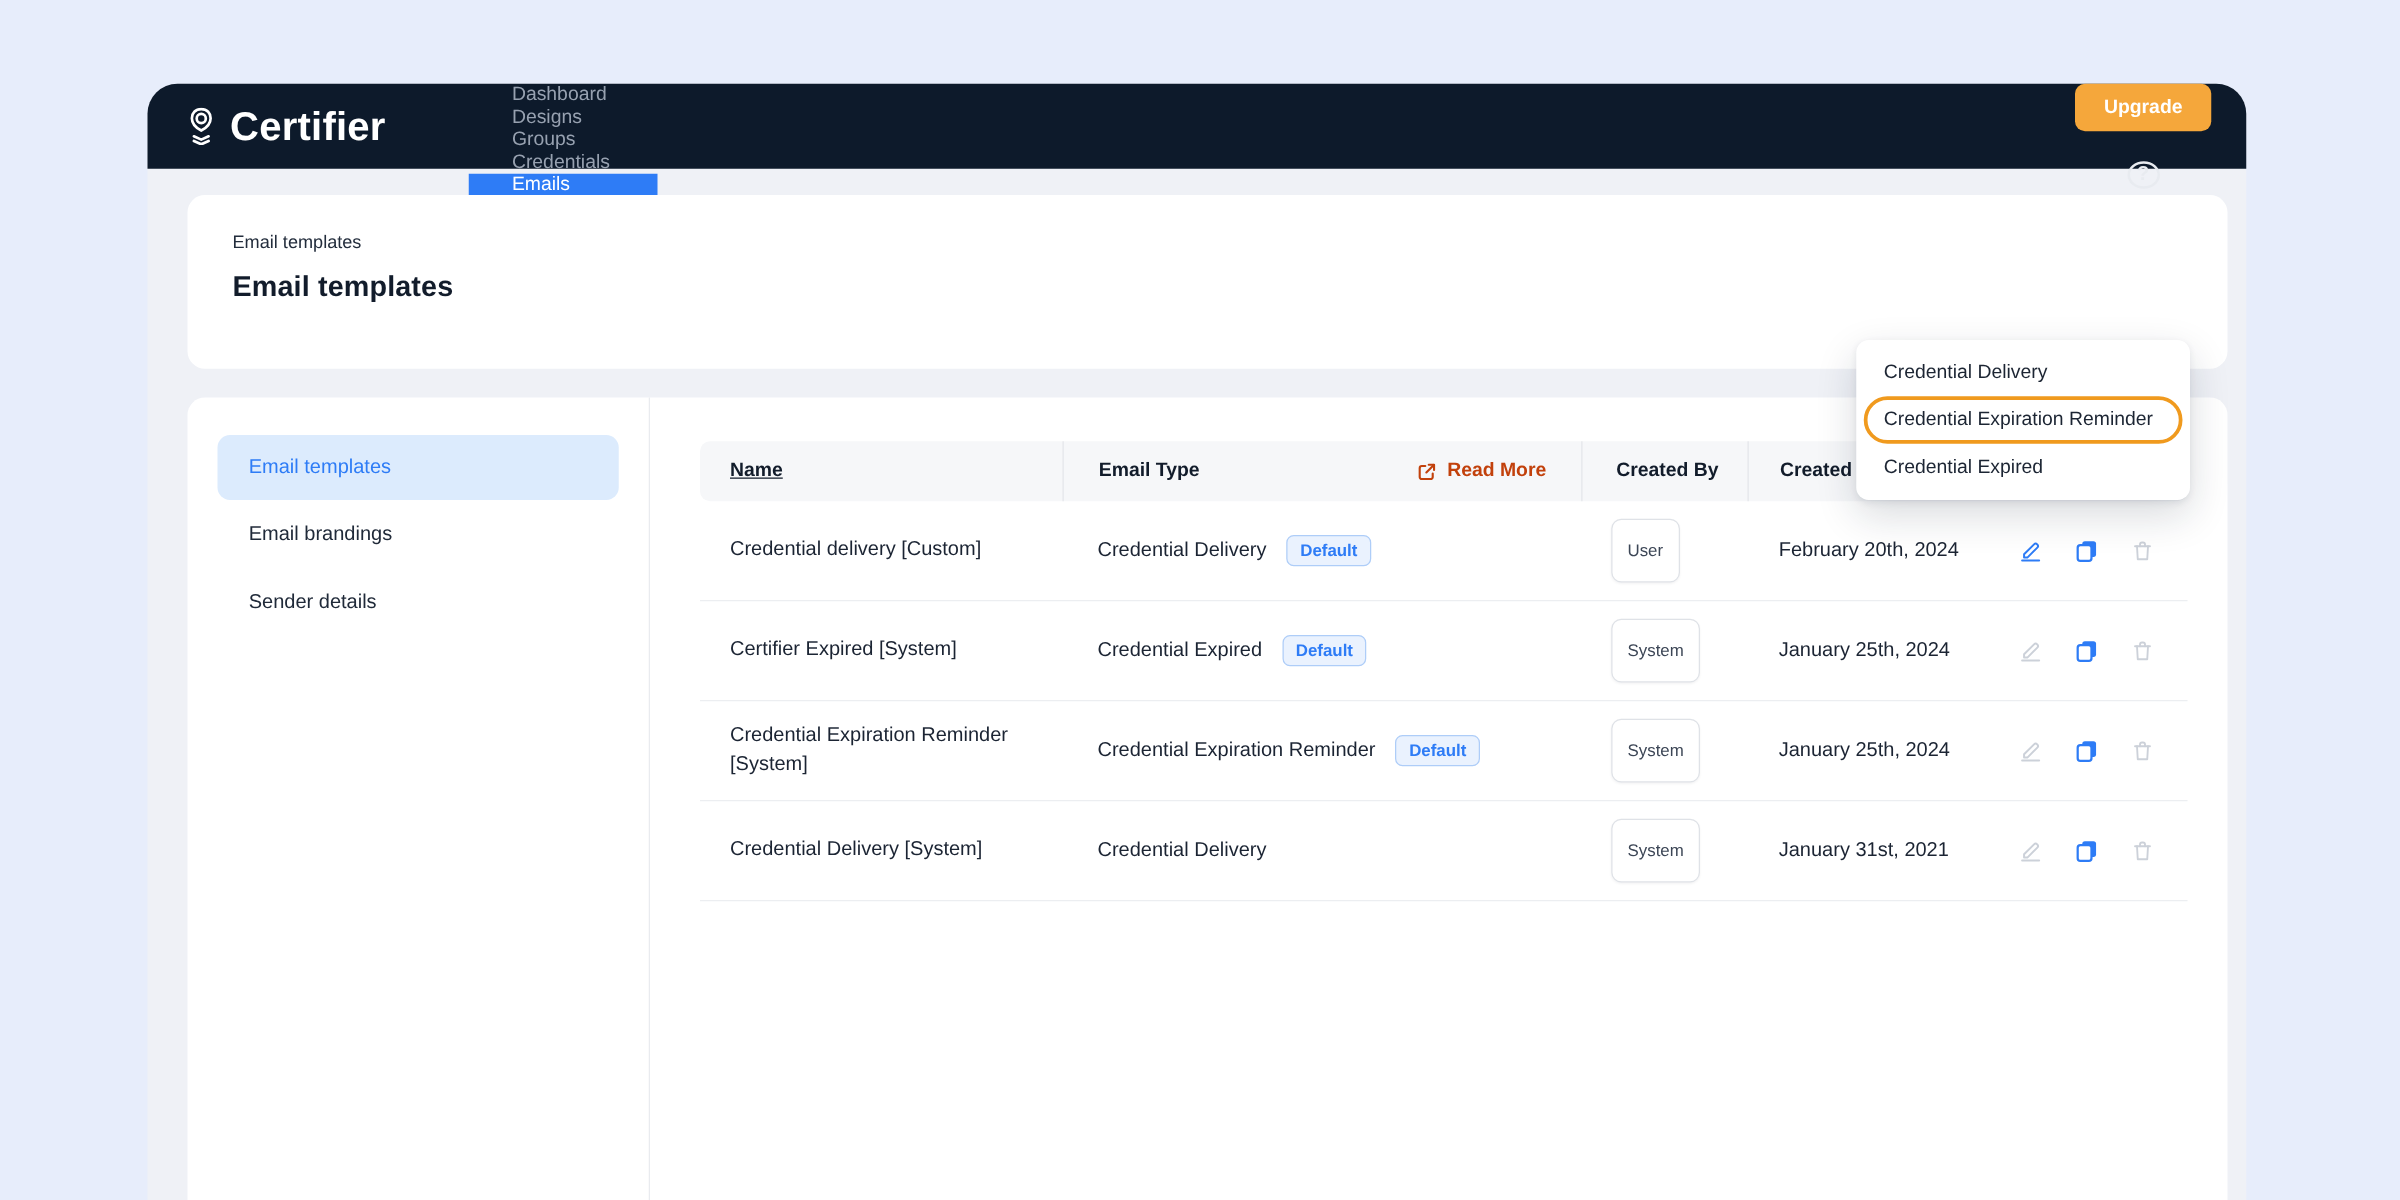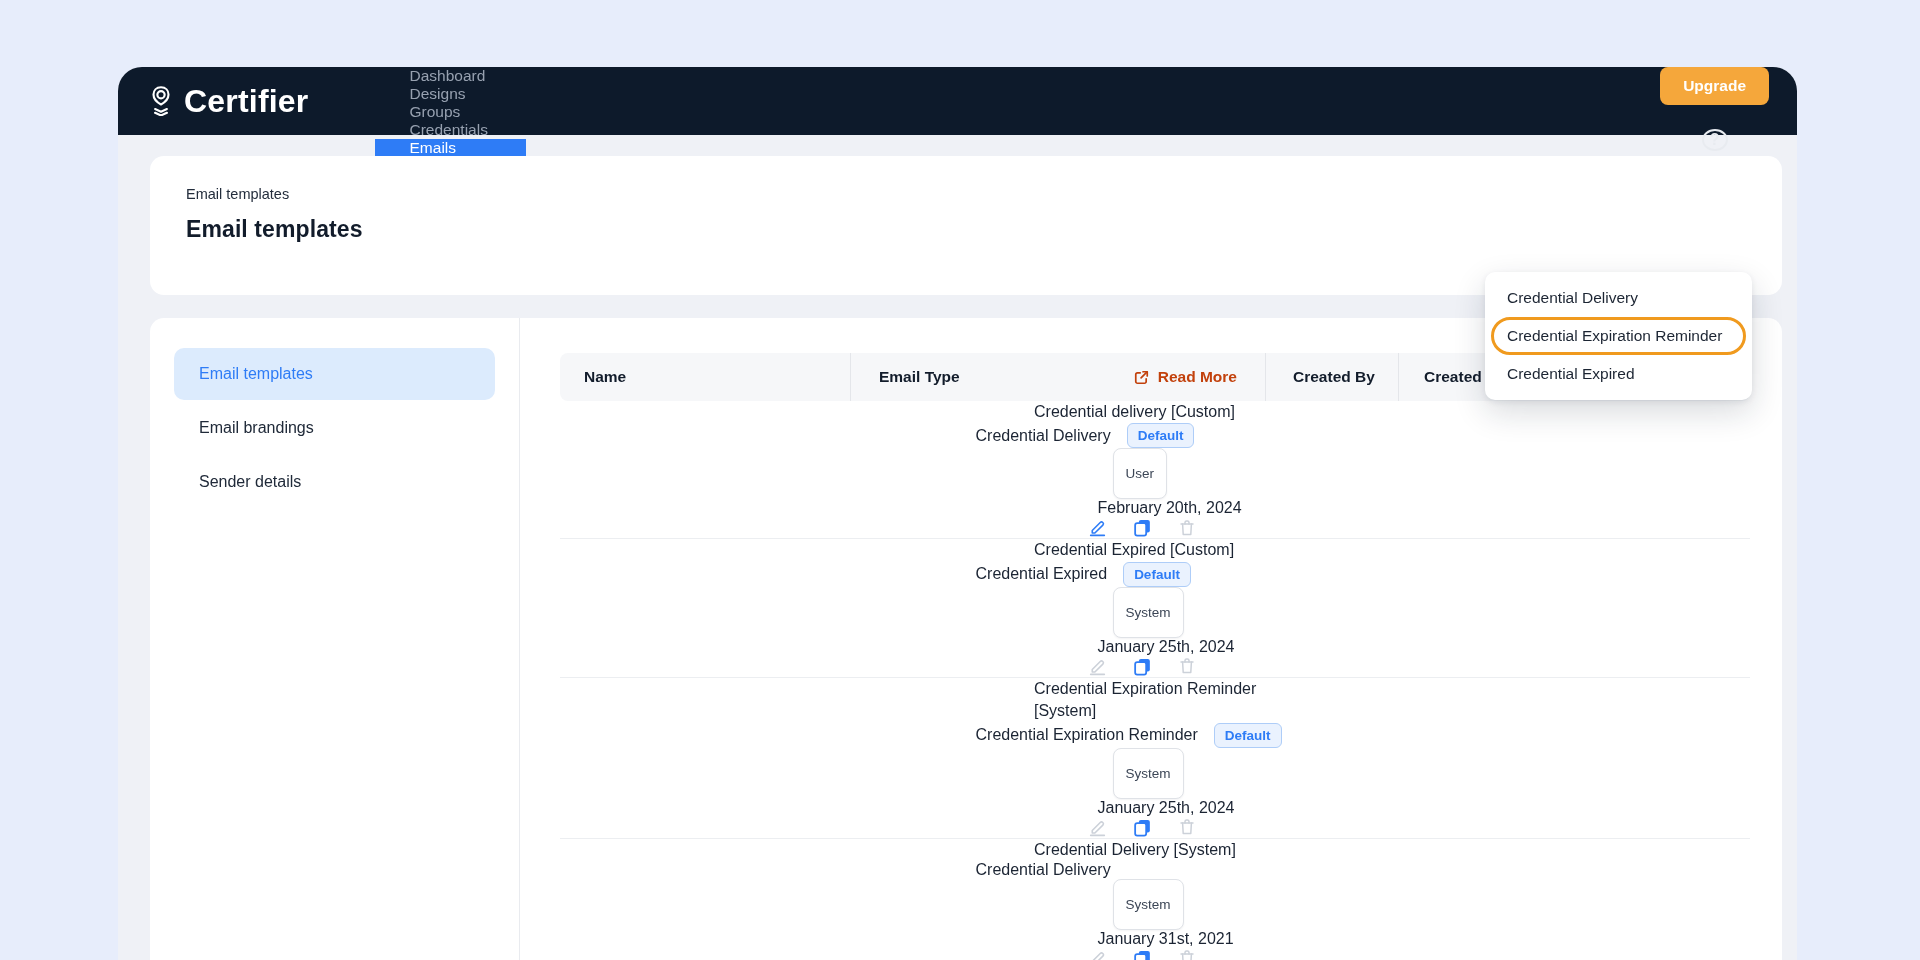--- a/index.html
+++ b/index.html
@@ -133,36 +133,35 @@
   
   .table-area { flex: 1; padding: 35px 32px 0 40px; }
   .thead {
     display: flex; align-items: center;
     height: 48px;
     background: #f6f7f9;
     border-radius: 8px;
     font-size: 15.5px; font-weight: 700; color: #121c2b;
   }
   .th { display: flex; align-items: center; height: 100%; }
-  .th-name { width: 290px; padding-left: 24px; }
+  .th-name { width: 290px; padding-left: 24px; text-decoration: underline; }
   .th-type { width: 415px; padding: 0 28px; justify-content: space-between; border-left: 1px solid #e4e6ea; }
   .th-createdby { width: 133px; padding-left: 27px; border-left: 1px solid #e4e6ea; }
   .th-createdon { width: 165px; padding-left: 25px; border-left: 1px solid #e4e6ea; white-space: nowrap; overflow: hidden; }
   .th-actions { flex: 1; }
   .read-more {
     display: flex; align-items: center; gap: 8px;
     color: #c2410c; font-size: 15.5px; font-weight: 600;
     cursor: pointer; text-decoration: none; white-space: nowrap;
   }
   .trow {
     display: flex; align-items: center;
     min-height: 80px;
     border-bottom: 1px solid #eceef1;
     font-size: 16px;
-    flex-direction: column;
   }
   .td { display: flex; align-items: center; }
   .td-name { width: 290px; padding: 0 36px 0 24px; color: #1b2433; line-height: 1.4; }
   .td-type { width: 415px; padding: 0 28px; gap: 16px; color: #1b2433; }
   .td-createdby { width: 133px; padding-left: 24px; }
   .td-createdon { width: 165px; padding-left: 25px; color: #1b2433; font-weight: 500; white-space: nowrap; }
   .td-actions { flex: 1; justify-content: flex-end; gap: 24px; padding-right: 26px; }
 
   .badge-default {
     font-size: 13.5px; font-weight: 600; color: #2e7cf6;
@@ -288,21 +287,21 @@
             <svg width="20" height="20" viewBox="0 0 20 20" fill="none" stroke="currentColor" stroke-width="1.5" stroke-linecap="round" stroke-linejoin="round">
               <path d="M4 6h12"></path>
                 <path d="M8 6V4.6A1.6 1.6 0 0 1 9.6 3h.8A1.6 1.6 0 0 1 12 4.6V6"></path>
               <path d="M5.6 6l.6 10.4h7.6L14.4 6"></path>
             </svg>
           </span>
         </div>
       </div>
 
       <div class="trow">
-        <div class="td td-name">Credential Expired [Custom]</div>
+        <div class="td td-name">Certifier Expired [System]</div>
         <div class="td td-type">
           <span>Credential Expired</span>
           <span class="badge-default">Default</span>
         </div>
         <div class="td td-createdby">
           <span class="badge-creator">System</span>
         </div>
         <div class="td td-createdon">January 25th, 2024</div>
         <div class="td td-actions">
           <span class="action-icon disabled">

